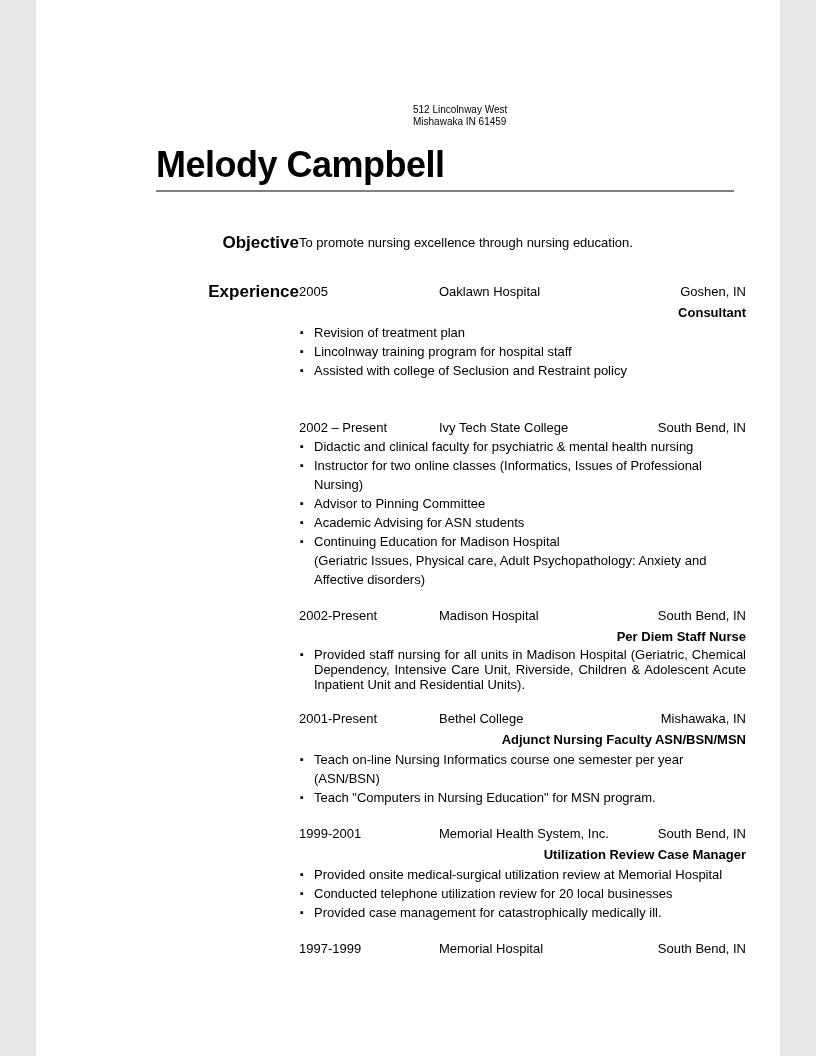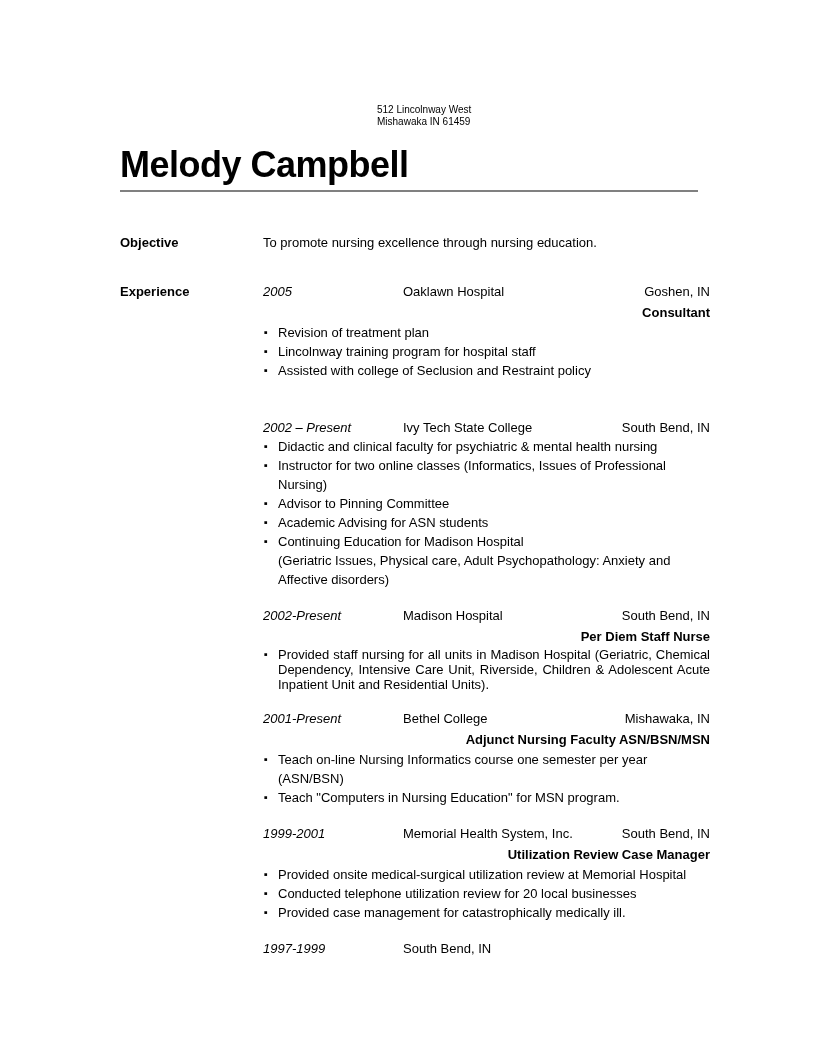--- a/index.html
+++ b/index.html
@@ -1,18 +1,18 @@
 <!DOCTYPE html>
 <html><head>
 <meta charset="utf-8">
 <style>
   html, body { margin: 0; padding: 0; background: #e8e8e8; }
   .page {
     position: relative;
-    width: 816px;
+    width: 744px;
     height: 1056px;
     margin: 0 auto;
     background: #ffffff;
     font-family: "Liberation Sans", sans-serif;
     color: #000000;
     overflow: hidden;
   }
 
   
   .contact {
@@ -53,30 +53,31 @@
     top: 233px;
     width: 590px;
     font-size: 13px;
     line-height: 19px;
   }
   .section { display: flex; align-items: flex-start; }
   .section-label {
     width: 143px;
     flex-shrink: 0;
     font-weight: 700;
-    font-size: 13px;
+    font-size: 17px;
+    text-align: right;
   }
   .section-content { width: 447px; }
   .section-objective { margin-bottom: 30px; }
 
   
   .entry { margin-bottom: 17px; }
   .entry-gap-lg { margin-bottom: 38px; }
   .entry-header { display: flex; }
-  .entry-dates { width: 140px; flex-shrink: 0; font-style: italic; }
+  .entry-dates { width: 140px; flex-shrink: 0; }
   .entry-company { flex: 1; }
   .entry-location { text-align: right; white-space: nowrap; }
   .entry-title { font-weight: 700; margin: 2px 0 1px 0; text-align: right; }
 
   ul.bullets { margin: 0; padding: 0; list-style: none; }
   ul.bullets li {
     position: relative;
     padding-left: 15px;
     line-height: 19px;
   }
@@ -183,20 +184,21 @@
           <ul class="bullets">
             <li><span>Provided onsite medical-surgical utilization review at Memorial Hospital</span></li>
             <li><span>Conducted telephone utilization review for 20 local businesses</span></li>
             <li><span>Provided case management for catastrophically medically ill.</span></li>
           </ul>
         </div>
 
         <div class="entry">
           <div class="entry-header">
             <span class="entry-dates">1997-1999</span>
+            <span class="entry-company">Memorial Hospital</span>
             <span class="entry-location">South Bend, IN</span>
           </div>
         </div>
 
       </div>
     </div>
   </div>
 </div>
 
 </body></html>

